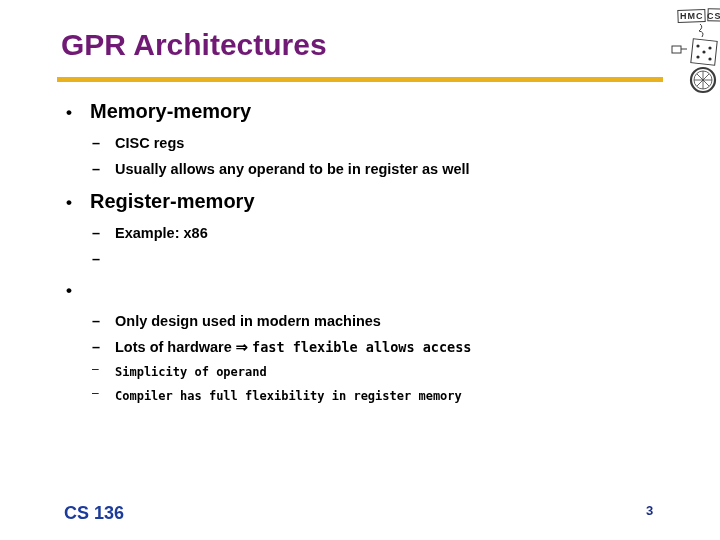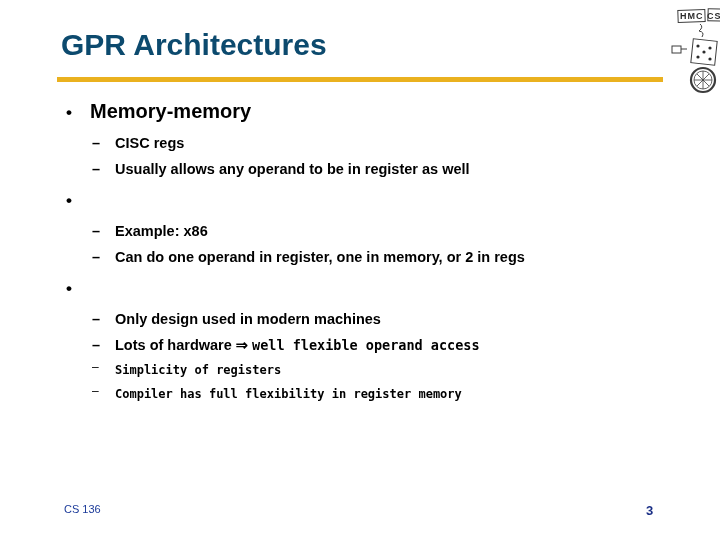--- a/index.html
+++ b/index.html
@@ -11,21 +11,21 @@
     overflow: hidden;
     font-family: "Liberation Sans", sans-serif;
   }
   .title {
     position: absolute;
     left: 61px;
     top: 28px;
     font-size: 30px;
     font-weight: bold;
     line-height: 34px;
-    color: #0c4a6e;
+    color: #701a75;
     letter-spacing: 0px;
     white-space: nowrap;
   }
   .rule {
     position: absolute;
     left: 57px;
     top: 77px;
     width: 606px;
     height: 5px;
     background: #eab11f;
@@ -90,22 +90,22 @@
   }
   .tail-gothic {
     font-family: "DejaVu Sans Mono", monospace;
     font-size: 13.5px;
     font-weight: bold;
   }
   .footer-left {
     position: absolute;
     left: 64px;
     top: 503px;
-    font-size: 11px;
-    font-weight: normal;
+    font-size: 18px;
+    font-weight: bold;
     color: #1c3b9a;
   }
   .footer-right {
     position: absolute;
     left: 646px;
     top: 503px;
     font-size: 13px;
     font-weight: bold;
     color: #1a2f86;
   }
@@ -167,44 +167,44 @@
       <span class="dash">–</span>
       <span>CISC regs</span>
     </div>
     <div class="l2">
       <span class="dash">–</span>
       <span>Usually allows any operand to be in register as well</span>
     </div>
 
     <div class="l1">
       <span class="dot">•</span>
+      <span>Register-memory</span>
     </div>
     <div class="l2">
       <span class="dash">–</span>
       <span>Example: x86</span>
     </div>
     <div class="l2">
       <span class="dash">–</span>
-      <span>Can do one operand in register, one in memory, or 2 in regs</span>
     </div>
 
     <div class="l1">
       <span class="dot">•</span>
     </div>
     <div class="l2">
       <span class="dash">–</span>
       <span>Only design used in modern machines</span>
     </div>
     <div class="l2">
       <span class="dash">–</span>
-      <span><span>Lots of hardware ⇒ </span><span class="tail-gothic">well flexible operand access</span></span>
+      <span><span>Lots of hardware ⇒ </span><span class="tail-gothic">fast flexible allows access</span></span>
     </div>
     <div class="l2 gothic">
       <span class="dash">–</span>
-      <span>Simplicity of registers</span>
+      <span>Simplicity of operand</span>
     </div>
     <div class="l2 gothic">
       <span class="dash">–</span>
       <span>Compiler has full flexibility in register memory</span>
     </div>
 
   </div>
 
   <div class="footer-left">CS 136</div>
   <div class="footer-right">3</div>

